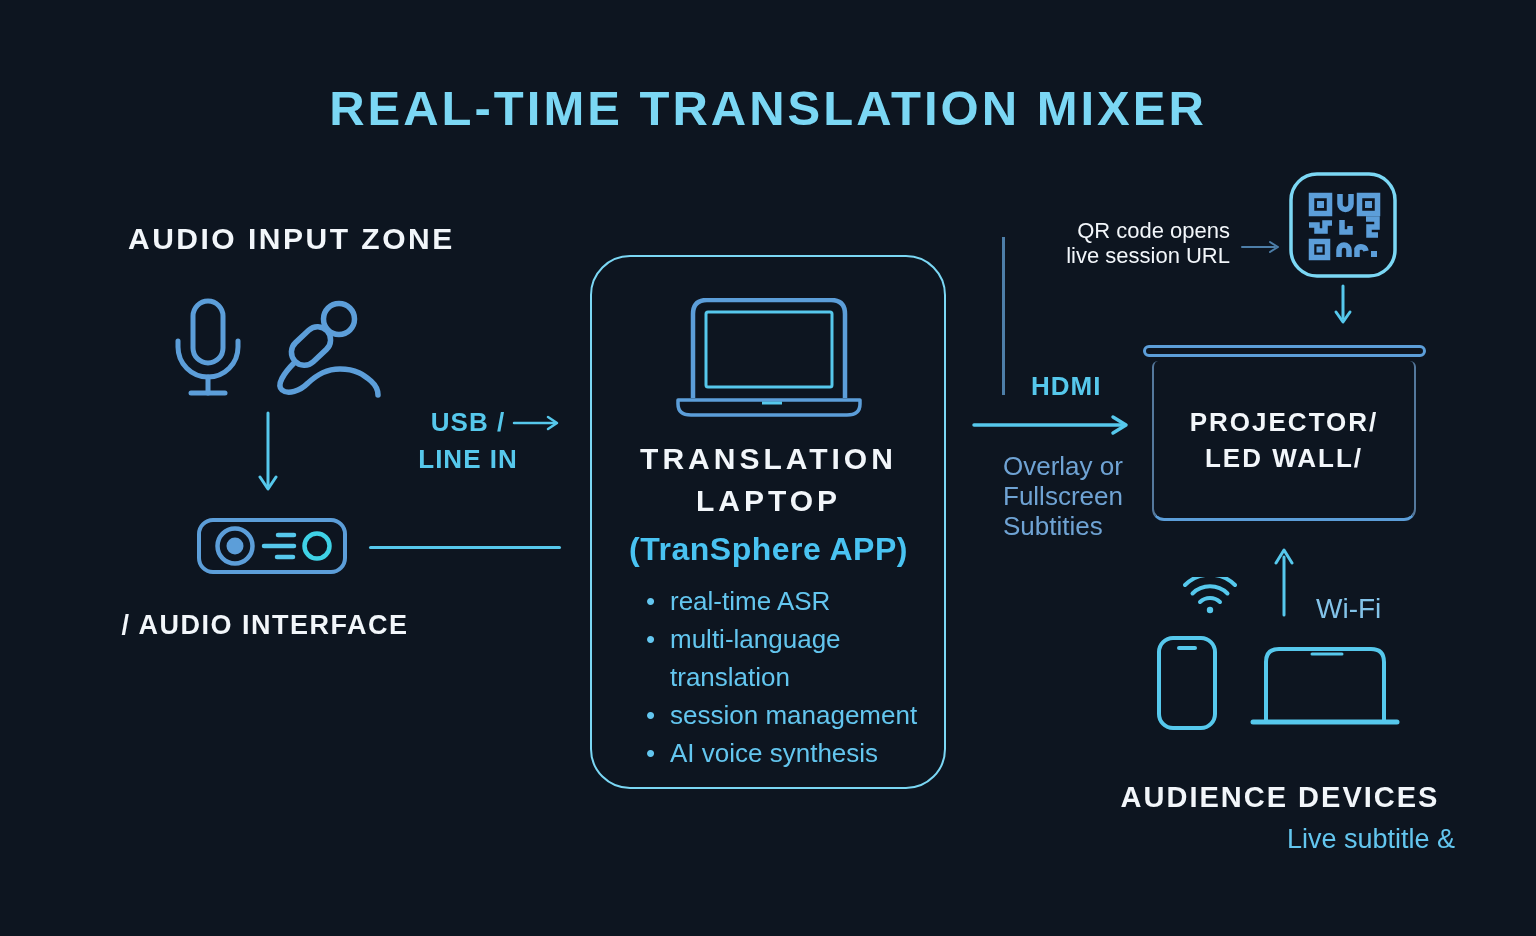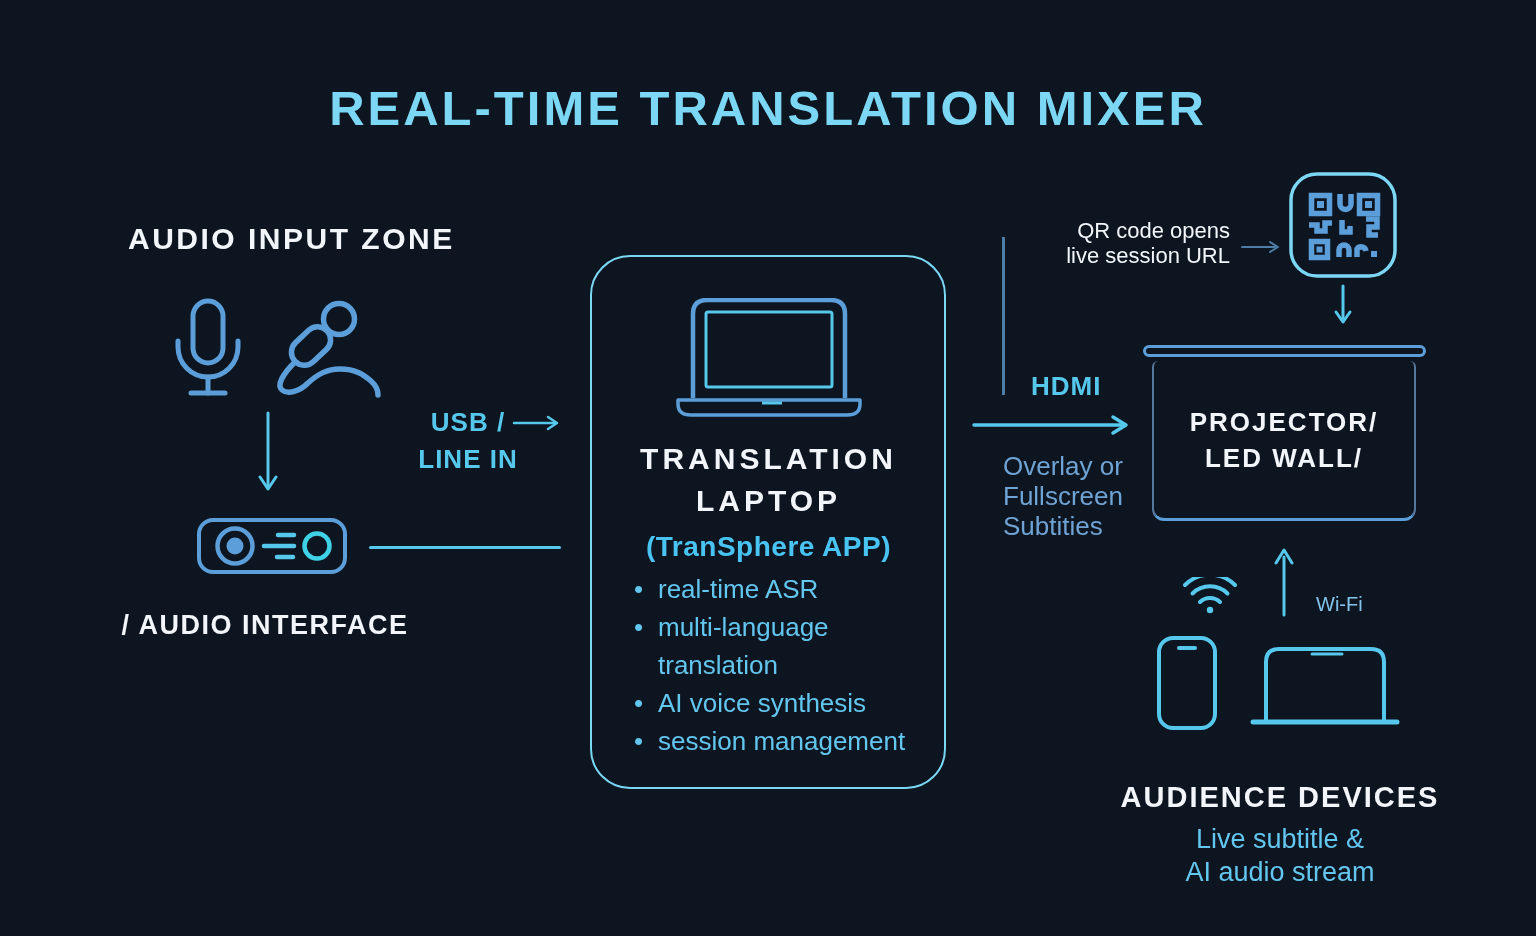--- a/index.html
+++ b/index.html
@@ -28,22 +28,22 @@
   #usb-label    { left:405px; top:404px; width:126px; text-align:center;
     font-size:26px; font-weight:600; letter-spacing:1px; color:var(--cyan); line-height:37px; }
   #arrow-usb    { left:512px; top:415px; }
 
   #laptop-box { left:590px; top:255px; width:352px; height:530px;
     border:2.5px solid var(--box_border); border-radius:40px; }
   #laptop-icon { left:676px; top:298px; }
   #laptop-name { left:590px; top:438px; width:357px; text-align:center;
     font-size:30px; font-weight:600; letter-spacing:4px; color:var(--white); line-height:42px; }
   #app-name { left:590px; top:531px; width:357px; text-align:center;
-    font-size:28px; font-weight:700; letter-spacing:0.5px; color:var(--app_cyan); }
-  #features { left:632px; top:570px; width:296px; margin:0; padding:0; list-style:none;
+    font-size:32px; font-weight:700; letter-spacing:0.5px; color:var(--app_cyan); }
+  #features { left:632px; top:570px; width:296px; margin:12px; padding:0; list-style:none;
     font-size:26px; color:var(--light_blue); line-height:38px; }
   #features li { position:relative; padding-left:26px; max-width:284px; }
   #features li::before { content:"\2022"; position:absolute; left:2px; }
 
   #v-line { left:1002px; top:237px; width:2.5px; height:158px; background:var(--steel_dim); }
   #qr-caption { left:1040px; top:218px; width:190px; text-align:right;
     font-size:22px; font-weight:400; color:var(--white); line-height:25px; }
   #arrow-qr { left:1240px; top:239px; }
   #qr-icon { left:1289px; top:172px; }
   #arrow-qr-down { left:1333px; top:284px; }
@@ -57,30 +57,30 @@
   #screen-bar { left:1143px; top:345px; width:277px; height:6px;
     border:3px solid var(--blue); border-radius:8px; }
   #screen-body { left:1152px; top:361px; width:260px; height:157px;
     border-left:2px solid var(--screen_side); border-right:2px solid var(--screen_side);
     border-bottom:3px solid var(--blue); border-radius:6px 6px 12px 12px;
     display:flex; align-items:center; justify-content:center; text-align:center;
     font-size:26px; font-weight:600; letter-spacing:2px; color:var(--white); line-height:36px; }
 
   #wifi-icon { left:1183px; top:577px; }
   #arrow-wifi { left:1274px; top:545px; }
-  #wifi-label { left:1316px; top:593px; font-size:20px; color:var(--wifi_label); }
+  #wifi-label { left:1316px; top:593px; font-size:28px; color:var(--wifi_label); }
 
   #phone-icon { left:1157px; top:636px; width:52px; height:86px;
     border:4px solid var(--cyan); border-radius:16px; }
   #phone-icon .speaker { display:block; margin:6px auto 0; width:20px; height:4px;
     background:var(--cyan); border-radius:2px; }
   #audience-laptop-icon { left:1250px; top:642px; }
   #audience-heading { left:1100px; top:764px; width:360px; text-align:center;
     font-size:29px; font-weight:700; letter-spacing:2px; color:var(--white);margin-top:17px; }
-  #audience-caption { left:1105px; top:823px; width:350px; text-align:center;
+  #audience-caption { left:1105px; top:823px; width:350px; text-align:right;
     font-size:27px; color:var(--light_blue); line-height:33px; }
 </style>
 </head>
 <body>
 
 <div class="stage">
 
   <h1 class="abs" id="title">REAL-TIME TRANSLATION MIXER</h1>
 
   <div class="abs" id="audio-zone-heading">AUDIO INPUT ZONE</div>
@@ -141,22 +141,22 @@
   <div class="abs" id="laptop-name">
     <div>TRANSLATION</div>
     <div>LAPTOP</div>
   </div>
 
   <div class="abs" id="app-name">(TranSphere APP)</div>
 
   <ul class="abs" id="features">
     <li><span>real-time ASR</span></li>
     <li><span>multi-language translation</span></li>
+    <li><span>session management</span></li>
     <li><span>AI voice synthesis</span></li>
-    <li><span>session management</span></li>
   </ul>
 
   <div class="abs" id="v-line"></div>
 
   <div class="abs" id="qr-caption">
     <div>QR code opens</div>
     <div>live session URL</div>
   </div>
 
   <svg class="abs" id="arrow-qr" width="44" height="16" viewBox="0 0 44 16" fill="none" stroke="var(--steel_dim)" stroke-width="2" stroke-linecap="round" stroke-linejoin="round">
@@ -230,16 +230,15 @@
   <svg class="abs" id="audience-laptop-icon" width="150" height="84" viewBox="0 0 150 84" fill="none" stroke="var(--cyan)" stroke-linecap="round" stroke-linejoin="round">
     <path d="M16 80 V20 Q16 7 29 7 H121 Q134 7 134 20 V80" stroke-width="4"></path>
     <path d="M62 12 H92" stroke-width="3"></path>
     <path d="M3 80 H147" stroke-width="5"></path>
   </svg>
 
   <div class="abs" id="audience-heading">AUDIENCE DEVICES</div>
 
   <div class="abs" id="audience-caption">
     <div>Live subtitle &amp;</div>
-    <div>AI audio stream</div>
   </div>
 
 </div>
 
 </body></html>

